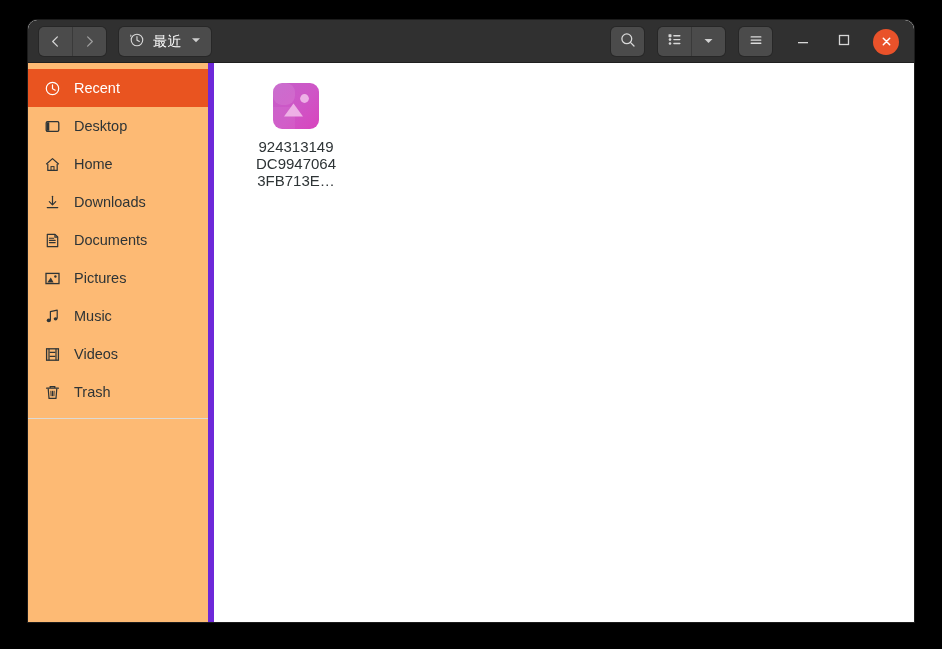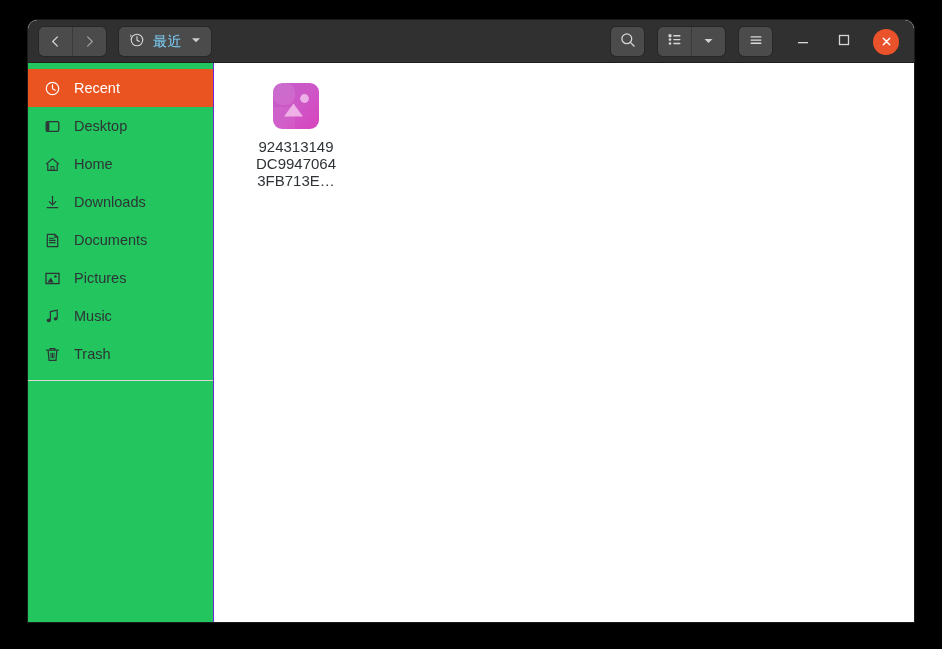--- a/index.html
+++ b/index.html
@@ -90,21 +90,21 @@
     background: #4b4b4b;
     border-radius: 5px;
     display: flex;
     align-items: center;
     gap: 8px;
     padding: 0 9px 0 9px;
     box-shadow: 0 0 0 1px #272727;
     cursor: default;
   }
   .pathbtn .plabel {
-    color: #7dd3fc;
+    color: #ffffff;
     font-size: 14px;
     line-height: 1;
     letter-spacing: 0.5px;
   }
 
   .toolbtn {
     width: 33px;
     height: 29px;
     background: #4b4b4b;
     border-radius: 5px;
@@ -164,22 +164,22 @@
     top: 43px;
     width: 886px;
     height: 559px;
     display: flex;
     background: #ffffff;
   }
 
   .sidebar {
     width: 186px;
     height: 559px;
-    background: #22c55e;
-    border-right: 1px solid #6d28d9;
+    background: #fdba74;
+    border-right: 6px solid #6d28d9;
     box-sizing: border-box;
     padding-top: 6px;
     position: relative;
   }
 
   .side-item {
     height: 38px;
     display: flex;
     align-items: center;
     padding-left: 16px;
@@ -437,20 +437,31 @@
           <span class="sicon">
             <svg width="17" height="17" viewBox="0 0 17 17">
               <path d="M6.4 12.2 L6.4 3.6 L13.2 2.2 L13.2 10.6" fill="none" stroke="#2e3436" stroke-width="1.2" stroke-linejoin="round"></path>
               <ellipse cx="4.8" cy="12.4" rx="2.1" ry="1.8" fill="#2e3436"></ellipse>
               <ellipse cx="11.6" cy="10.8" rx="1.9" ry="1.6" fill="#2e3436"></ellipse>
             </svg>
           </span>
           <span class="slabel">Music</span>
         </div>
 
+        <div class="side-item">
+          <span class="sicon">
+            <svg width="17" height="17" viewBox="0 0 17 17">
+              <rect x="2.6" y="2.8" width="11.8" height="11.4" fill="none" stroke="#2e3436" stroke-width="1.3"></rect>
+              <rect x="4.4" y="2.8" width="1.2" height="11.4" fill="#2e3436"></rect>
+              <rect x="11.4" y="2.8" width="1.2" height="11.4" fill="#2e3436"></rect>
+              <path d="M5.6 6.4 L11.4 6.4 M5.6 10.4 L11.4 10.4" stroke="#2e3436" stroke-width="1.1"></path>
+            </svg>
+          </span>
+          <span class="slabel">Videos</span>
+        </div>
 
         <div class="side-item">
           <span class="sicon">
             <svg width="17" height="17" viewBox="0 0 17 17">
               <path d="M2.6 4.2 L14.4 4.2" stroke="#2e3436" stroke-width="1.3" stroke-linecap="round"></path>
               <path d="M6.2 4 L6.2 2.6 L10.8 2.6 L10.8 4" fill="none" stroke="#2e3436" stroke-width="1.2"></path>
               <path d="M4.2 4.6 L5 14.4 L12 14.4 L12.8 4.6" fill="none" stroke="#2e3436" stroke-width="1.2" stroke-linejoin="round"></path>
               <path d="M6.9 6.8 L7.1 12.2 M10.1 6.8 L9.9 12.2 M8.5 6.8 L8.5 12.2" stroke="#2e3436" stroke-width="1"></path>
             </svg>
           </span>

